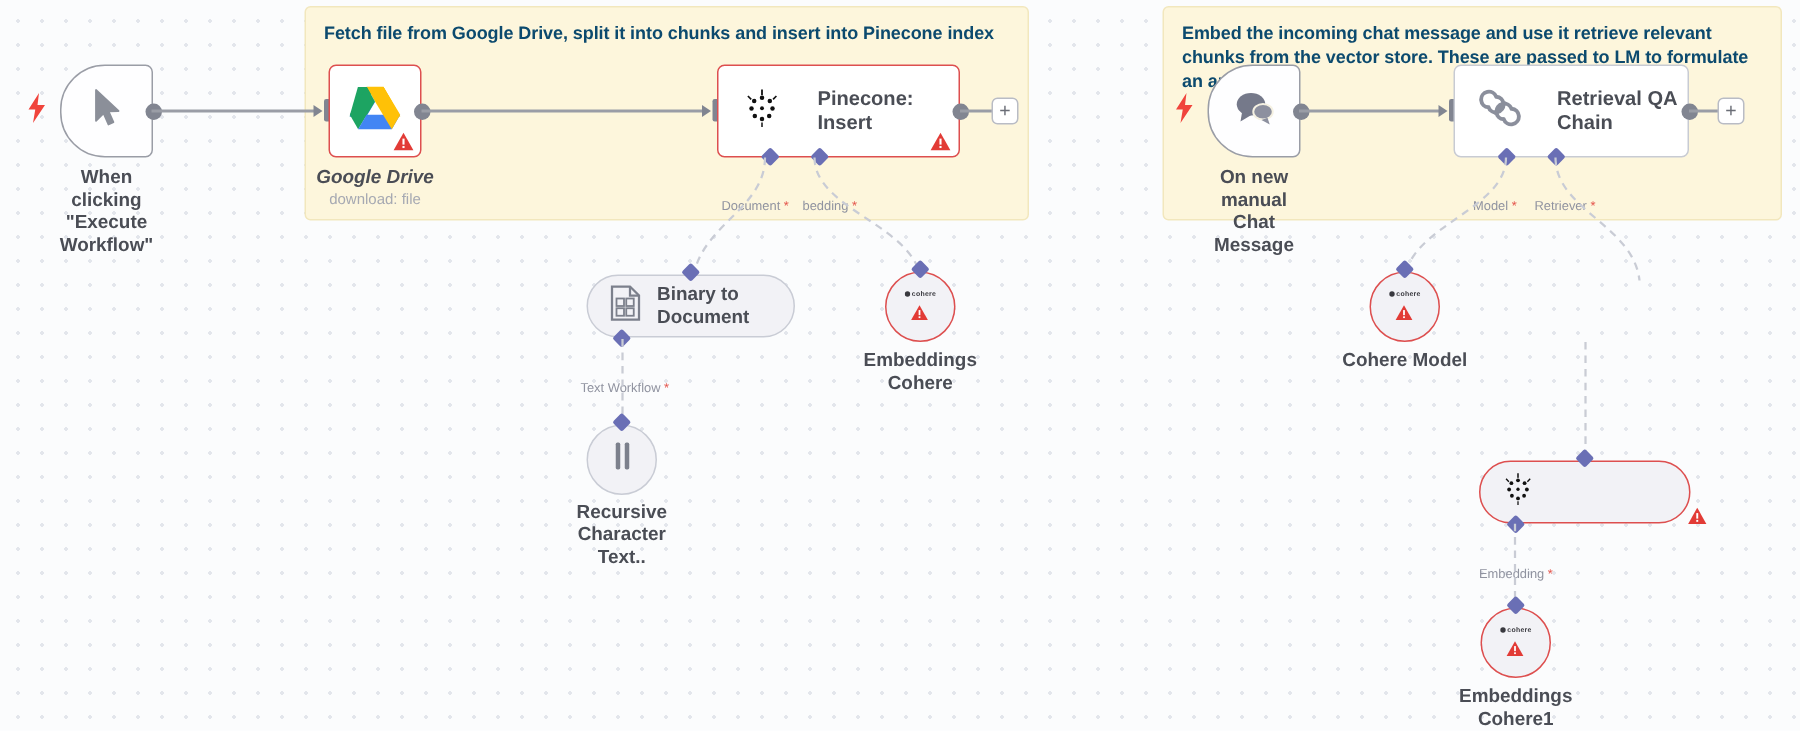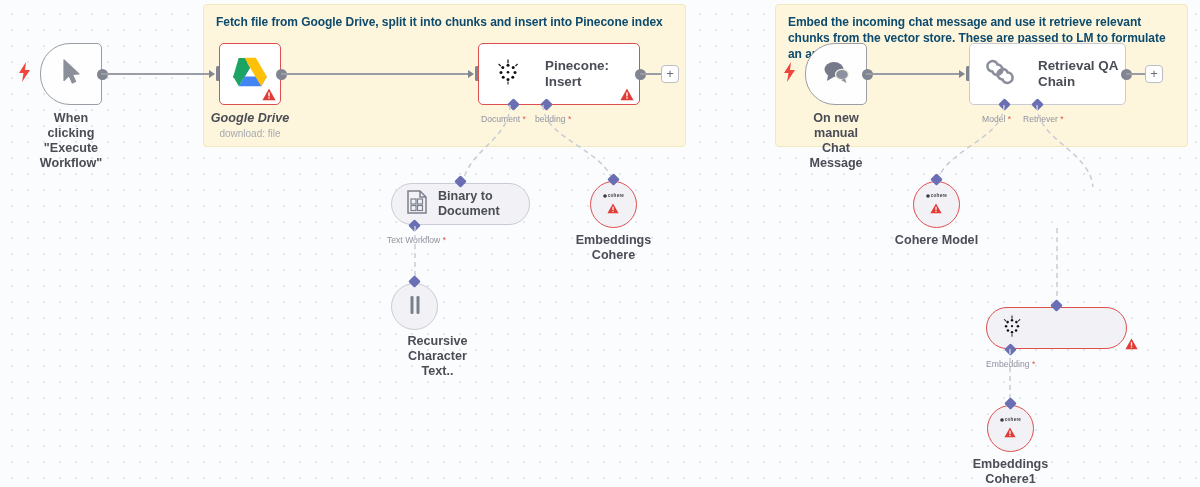--- a/index.html
+++ b/index.html
@@ -157,20 +157,21 @@
     width: 9px; height: 9px;
     background: #6a6fb5;
     transform: rotate(45deg);
     border-radius: 1.5px;
   }
   .portlabel {
     position: absolute;
     font-size: 8.6px;
     color: #9093a0;
     white-space: nowrap;
+    margin-top: 18px;
   }
   .portlabel .req { color: #e4554c; }
 
   .dashline { position: absolute; }
 
   
   .warn {
     position: absolute;
     width: 14px; height: 13px;
     color: #e23b36;
@@ -317,21 +318,21 @@
   <div class="node" style="left:391px; top:283px; width:47px; height:47px;">
     <div class="circ" style="left:0; top:0;">
       <span>
         <svg width="16" height="20" viewBox="0 0 16 20">
           <rect x="3.5" y="1" width="3" height="18" rx="1.2" fill="#7c808c"></rect>
           <rect x="9.5" y="1" width="3" height="18" rx="1.2" fill="#7c808c"></rect>
         </svg>
       </span>
     </div>
     <div class="diamond" style="left:19px; top:-6px;"></div>
-    <div class="node-label" style="top:51px; white-space:pre-line;margin-left:23px;">Recursive
+    <div class="node-label" style="top:51px; white-space:pre-line;">Recursive
 Character Text..</div>
   </div>
 
   <div class="node" style="left:590px; top:181px; width:47px; height:47px;">
     <div class="circ err" style="left:0; top:0; flex-direction:column; justify-content:center;">
       <span style="font-size:4.6px; color:#39393f; letter-spacing:0.2px; font-weight:700; display:flex; align-items:center; gap:1px;">
         <svg width="4" height="4" viewBox="0 0 4 4">
             <circle cx="2" cy="2" r="1.8" fill="#39393f"></circle>
           </svg>cohere
       </span>

